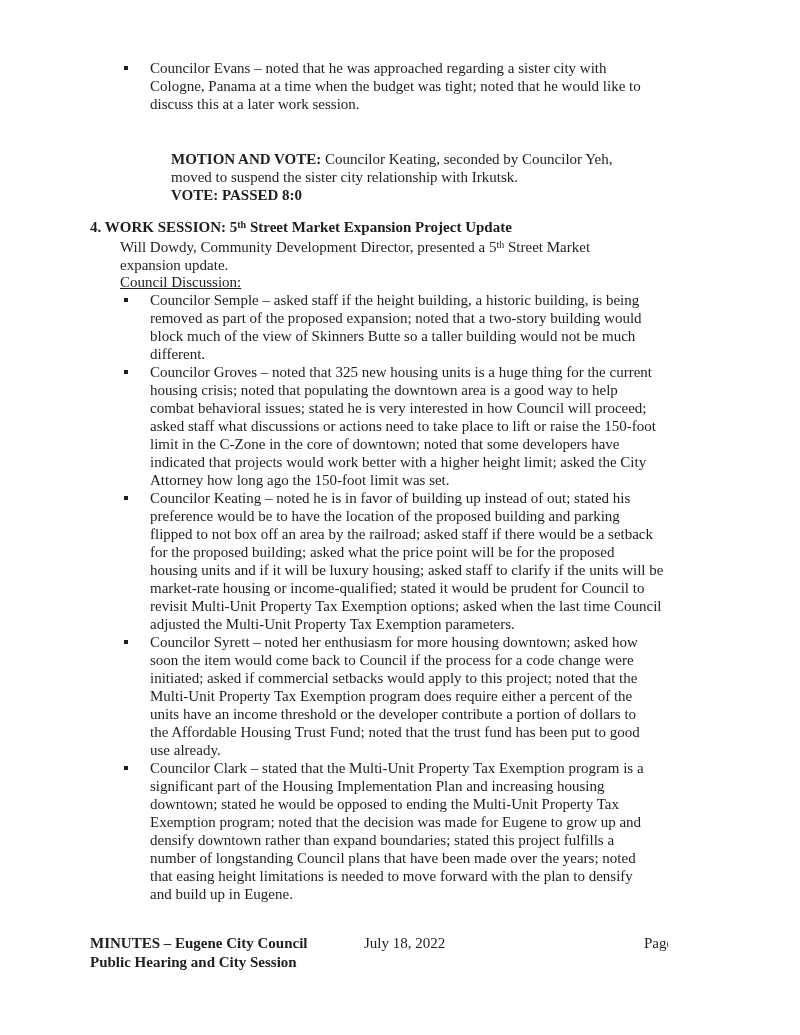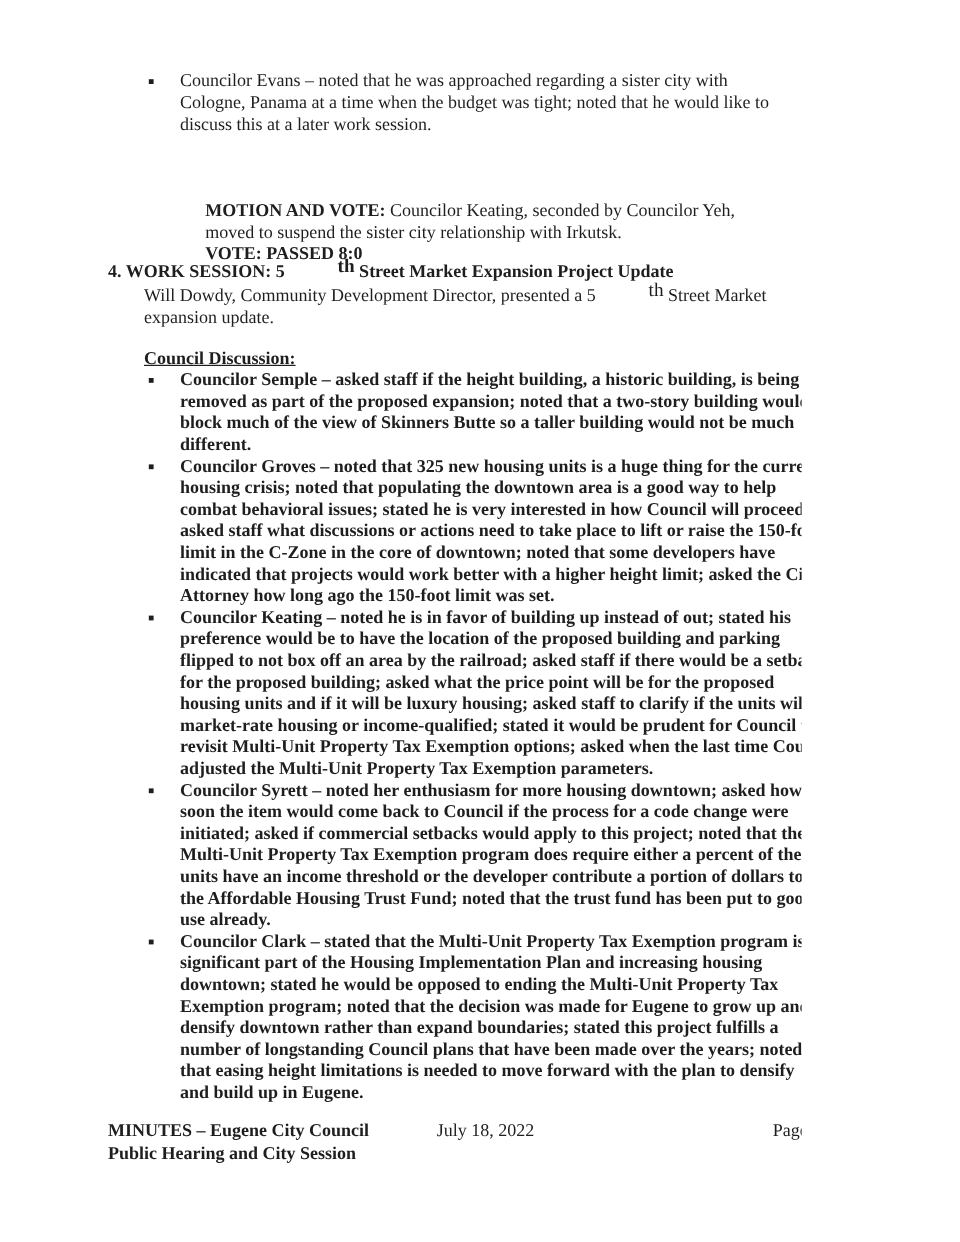--- a/index.html
+++ b/index.html
@@ -19,57 +19,57 @@
   .bullet-item { position: relative; margin-left: 3px; padding-left: 27px; }
   .bullet-marker {
     position: absolute;
     left: 1px;
     top: 7px;
     width: 4px;
     height: 4px;
     background: #1e1e1e;
   }
   .section-heading { font-weight: bold; }
-  .sup { font-size: 16px; position: relative; top: -4.5px; line-height: 0; margin-left: 44px; }
+  .sup { font-size: 10px; position: relative; top: -4.5px; line-height: 0; }
   .underlined { text-decoration: underline; }
   .footer-left { line-height: 18.6px; }
   .page-num { margin-left: 7px; }
 </style>
 </head>
 <body>
 
 <div class="page">
 
   <div class="abs" style="left:120px; top:59px; width:660px;">
     <div class="bullet-item">
       <span class="bullet-marker"></span>
       <span class="lines">Councilor Evans – noted that he was approached regarding a sister city with
 Cologne, Panama at a time when the budget was tight; noted that he would like to
 discuss this at a later work session.</span>
     </div>
   </div>
 
-  <div class="abs" style="left:171px; top:167px; width:500px;">
+  <div class="abs" style="left:171px; top:150px; width:500px;">
     <strong>MOTION AND VOTE:</strong>
     <span class="lines">Councilor Keating, seconded by Councilor Yeh,
 moved to suspend the sister city relationship with Irkutsk.</span><br>
     <strong>VOTE: PASSED 8:0</strong>
   </div>
 
   <div class="abs section-heading" style="left:90px; top:218px; width:680px;">
     <span>4.</span>
     <span>WORK SESSION: 5</span><span class="sup">th</span><span> Street Market Expansion Project Update</span>
   </div>
 
   <div class="abs" style="left:120px; top:238px; width:640px;">
     <span>Will Dowdy, Community Development Director, presented a 5</span><span class="sup">th</span><span> Street Market</span><br>
     <span>expansion update.</span>
   </div>
 
-  <div class="abs" style="left:120px; top:290px; width:660px;font-weight:bold;">
+  <div class="abs" style="left:120px; top:273px; width:660px;">
     <div class="underlined">Council Discussion:</div>
 
     <div class="bullet-item">
       <span class="bullet-marker"></span>
       <span class="lines">Councilor Semple – asked staff if the height building, a historic building, is being
 removed as part of the proposed expansion; noted that a two-story building would
 block much of the view of Skinners Butte so a taller building would not be much
 different.</span>
     </div>
 

